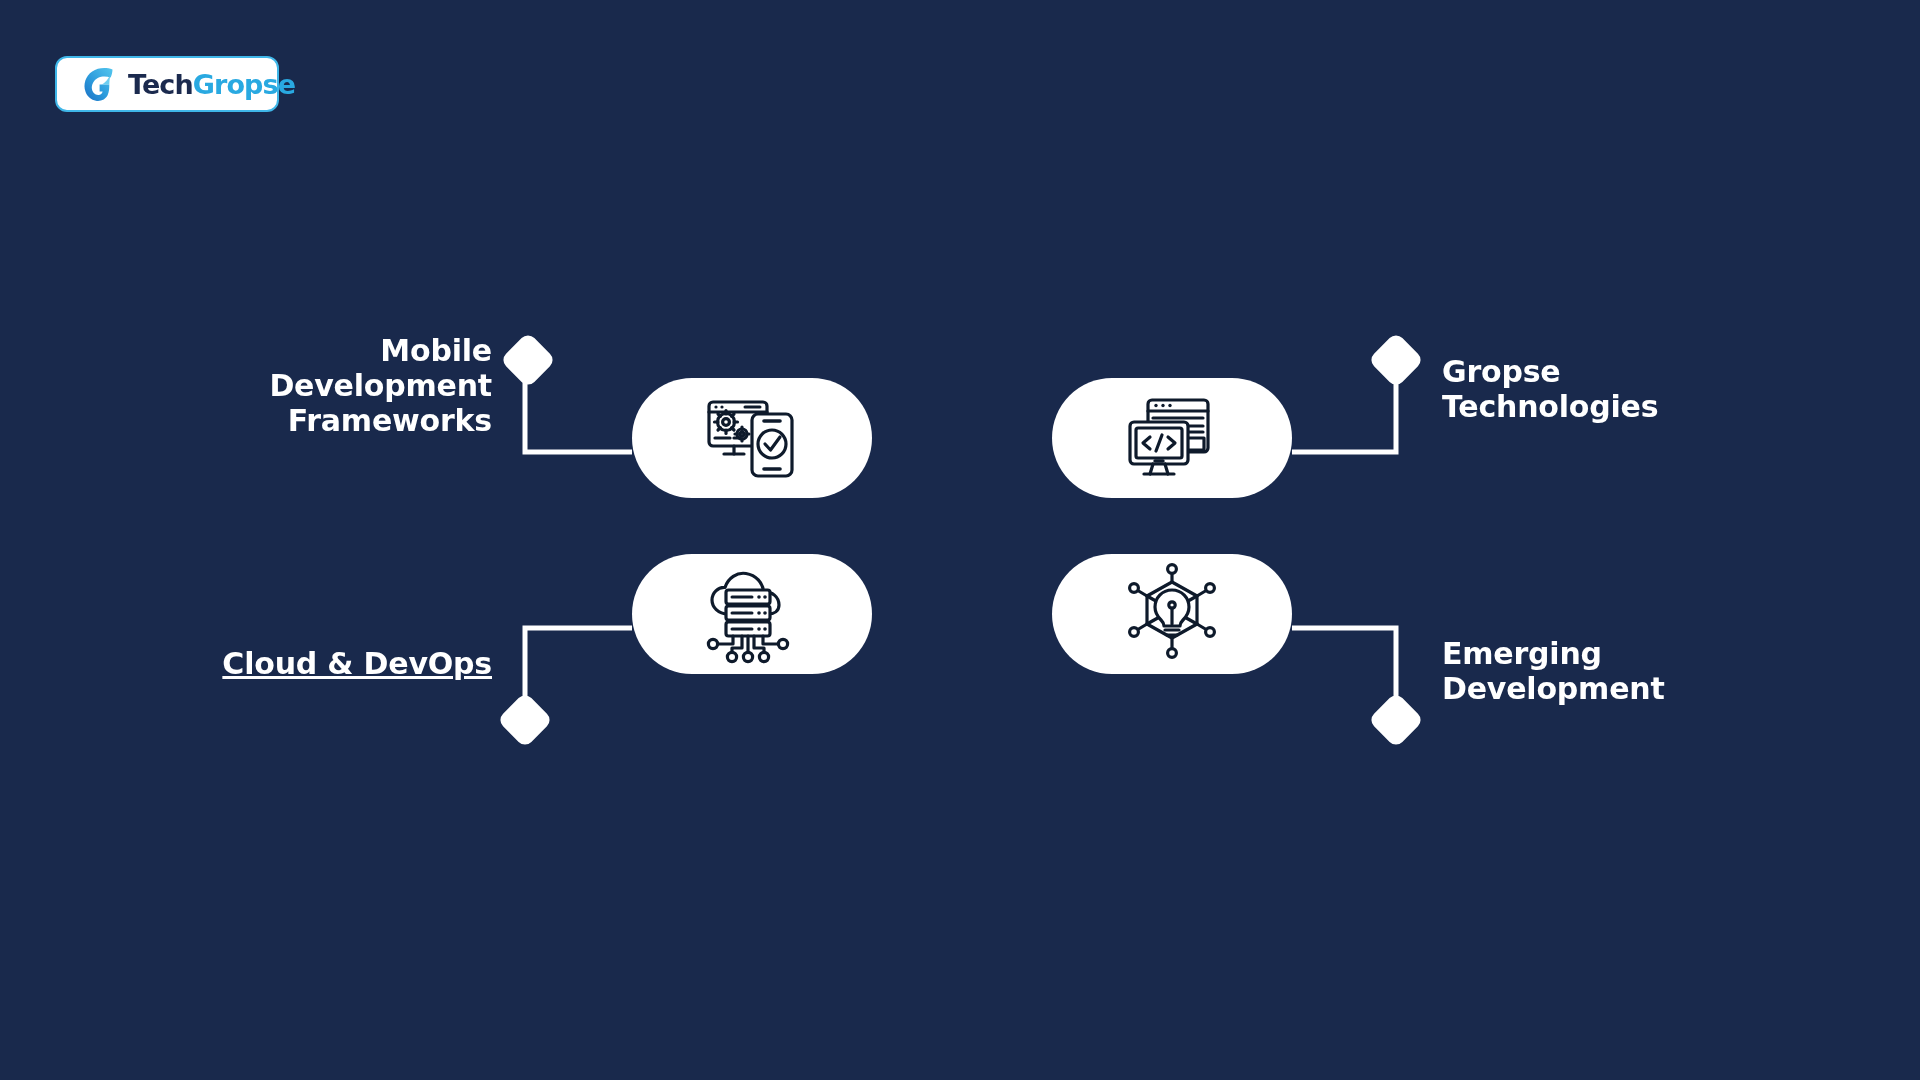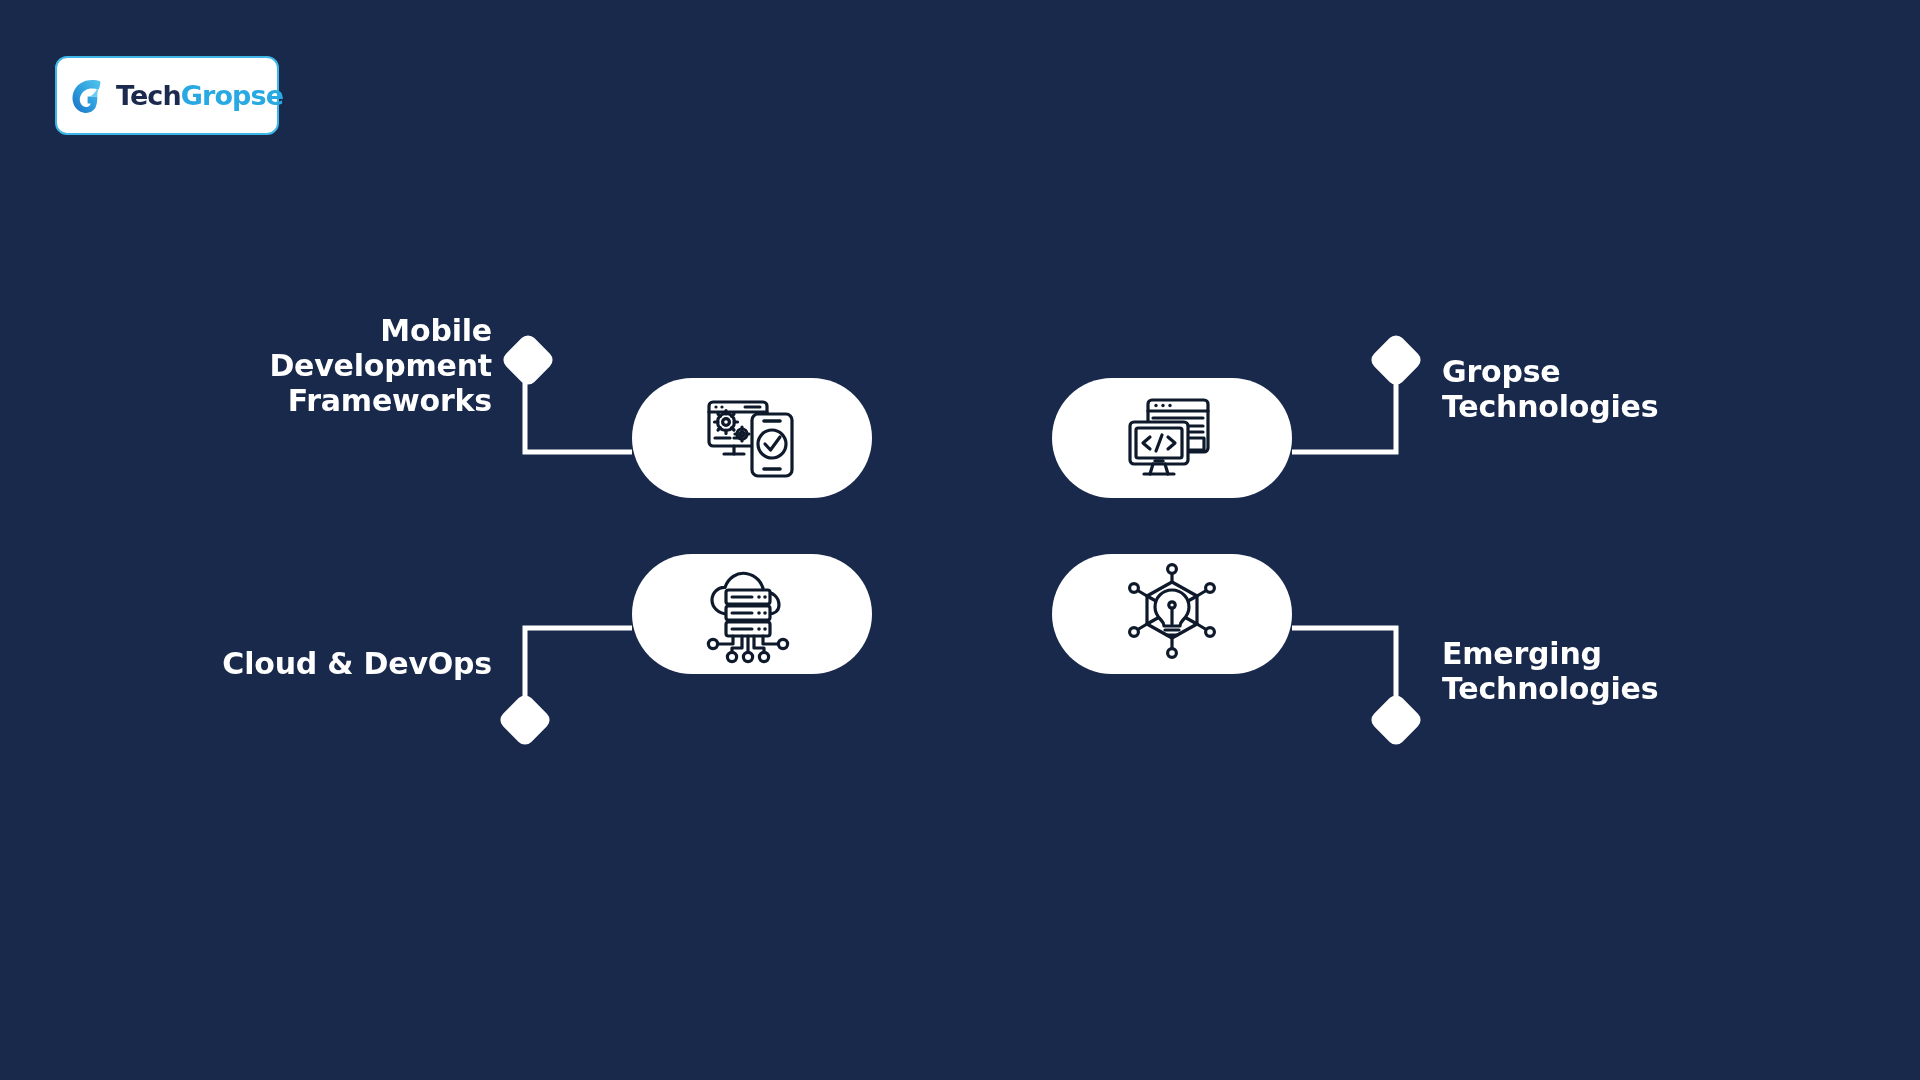--- a/index.html
+++ b/index.html
@@ -22,28 +22,28 @@
     height: 1080px;
     background: #19294C;
   }
 
   
   #logo-badge {
     position: absolute;
     left: 55px;
     top: 56px;
     width: 224px;
-    height: 79px;
+    height: 56px;
     background: #FFFFFF;
     border: 2px solid #3FB6E8;
     border-radius: 12px;
     display: flex;
     align-items: center;
     justify-content: flex-start;
-    padding-left: 10px;
+    padding-left: 22px;
     box-sizing: border-box;
   }
   #logo-mark {
     width: 40px;
     height: 40px;
     flex: 0 0 40px;
     margin-right: 9px;
     display: block;
   }
   #logo-wordmark {
@@ -84,22 +84,22 @@
     font-weight: 700;
     font-size: 30px;
     line-height: 1.16;
     letter-spacing: -0.2px;
     white-space: pre-line;
     z-index: 4;
   }
   .label-left  { text-align: right; }
   .label-right { text-align: left; }
 
-  #label-mobile   { right: 1428px; top: 314px; width: 420px; }
-  #label-cloud    { right: 1428px; top: 647px; width: 420px; }
+  #label-mobile   { right: 1428px; top: 334px; width: 420px; }
+  #label-cloud    { right: 1428px; top: 647px; width: 420px; text-decoration: underline; }
   #label-backend  { left: 1442px;  top: 355px; width: 420px; }
   #label-emerging { left: 1442px;  top: 637px; width: 420px; }
 
   
   #connectors {
     position: absolute;
     left: 0; top: 0;
     width: 1920px;
     height: 1080px;
     z-index: 2;
@@ -287,15 +287,15 @@
   <div class="label label-left" id="label-mobile">Mobile
 Development
 Frameworks</div>
 
   <div class="label label-right" id="label-backend">Gropse
 Technologies</div>
 
   <div class="label label-left" id="label-cloud">Cloud &amp; DevOps</div>
 
   <div class="label label-right" id="label-emerging">Emerging
-Technologies</div>
+Development</div>
 
 </div>
 
 </body></html>

